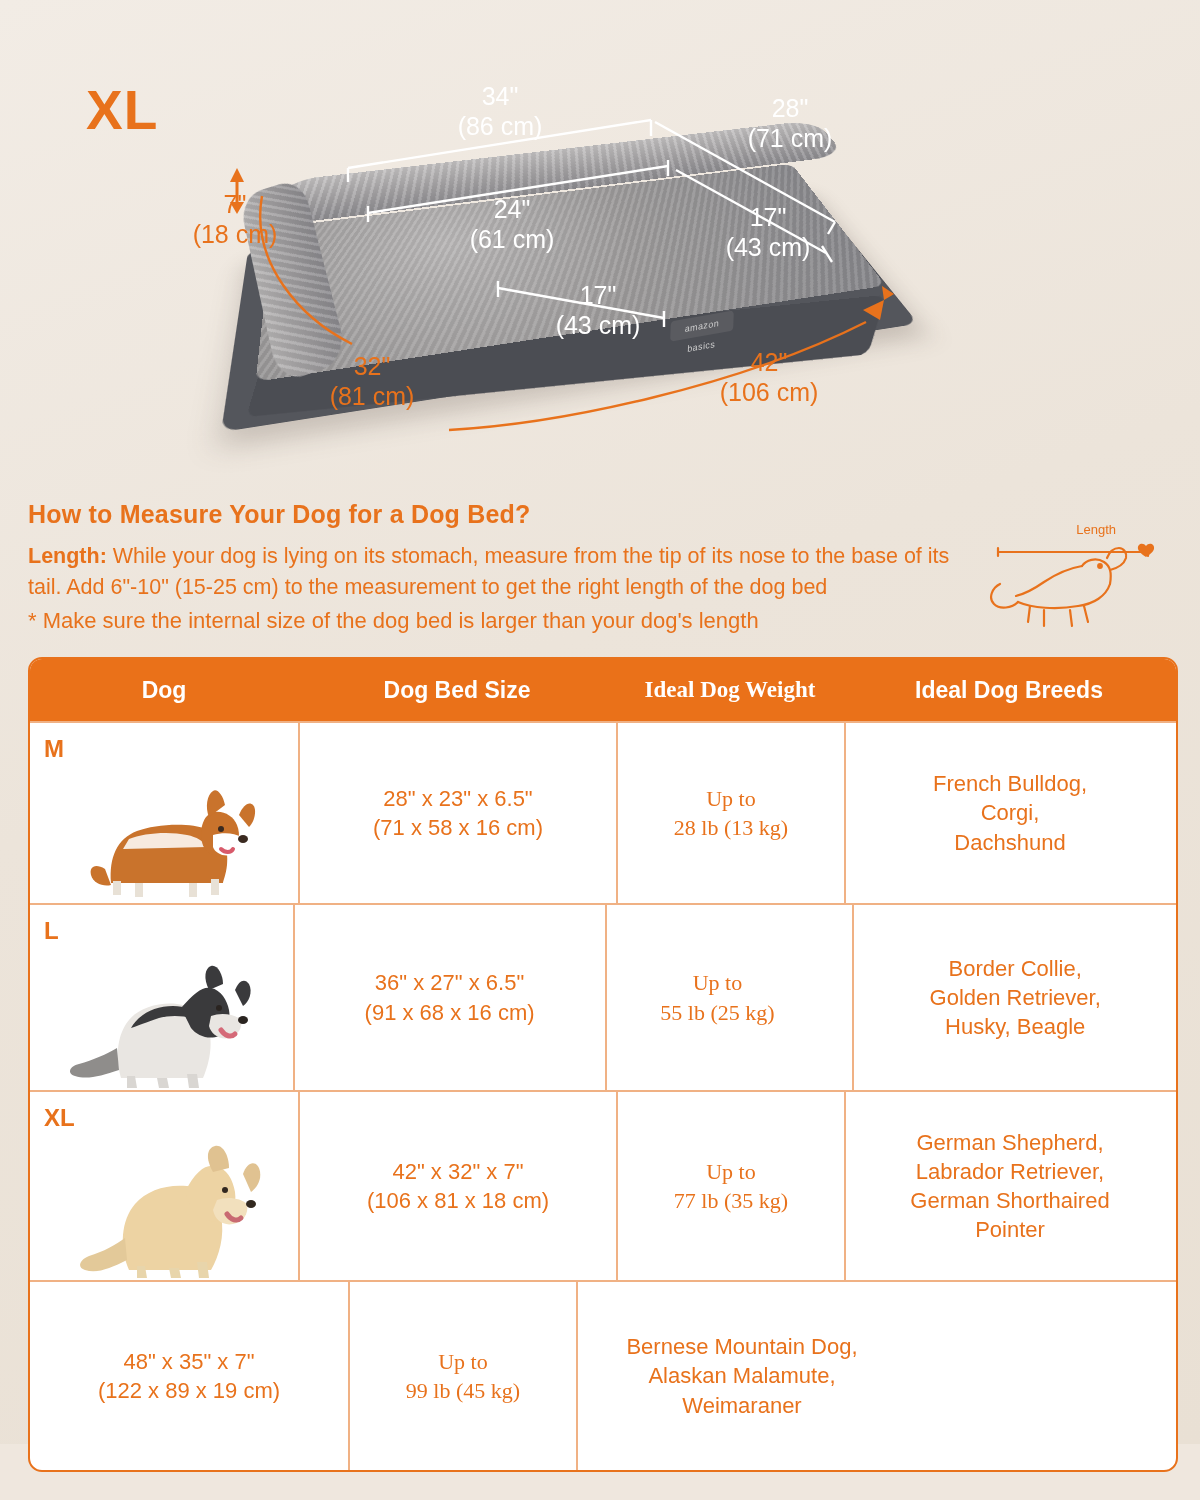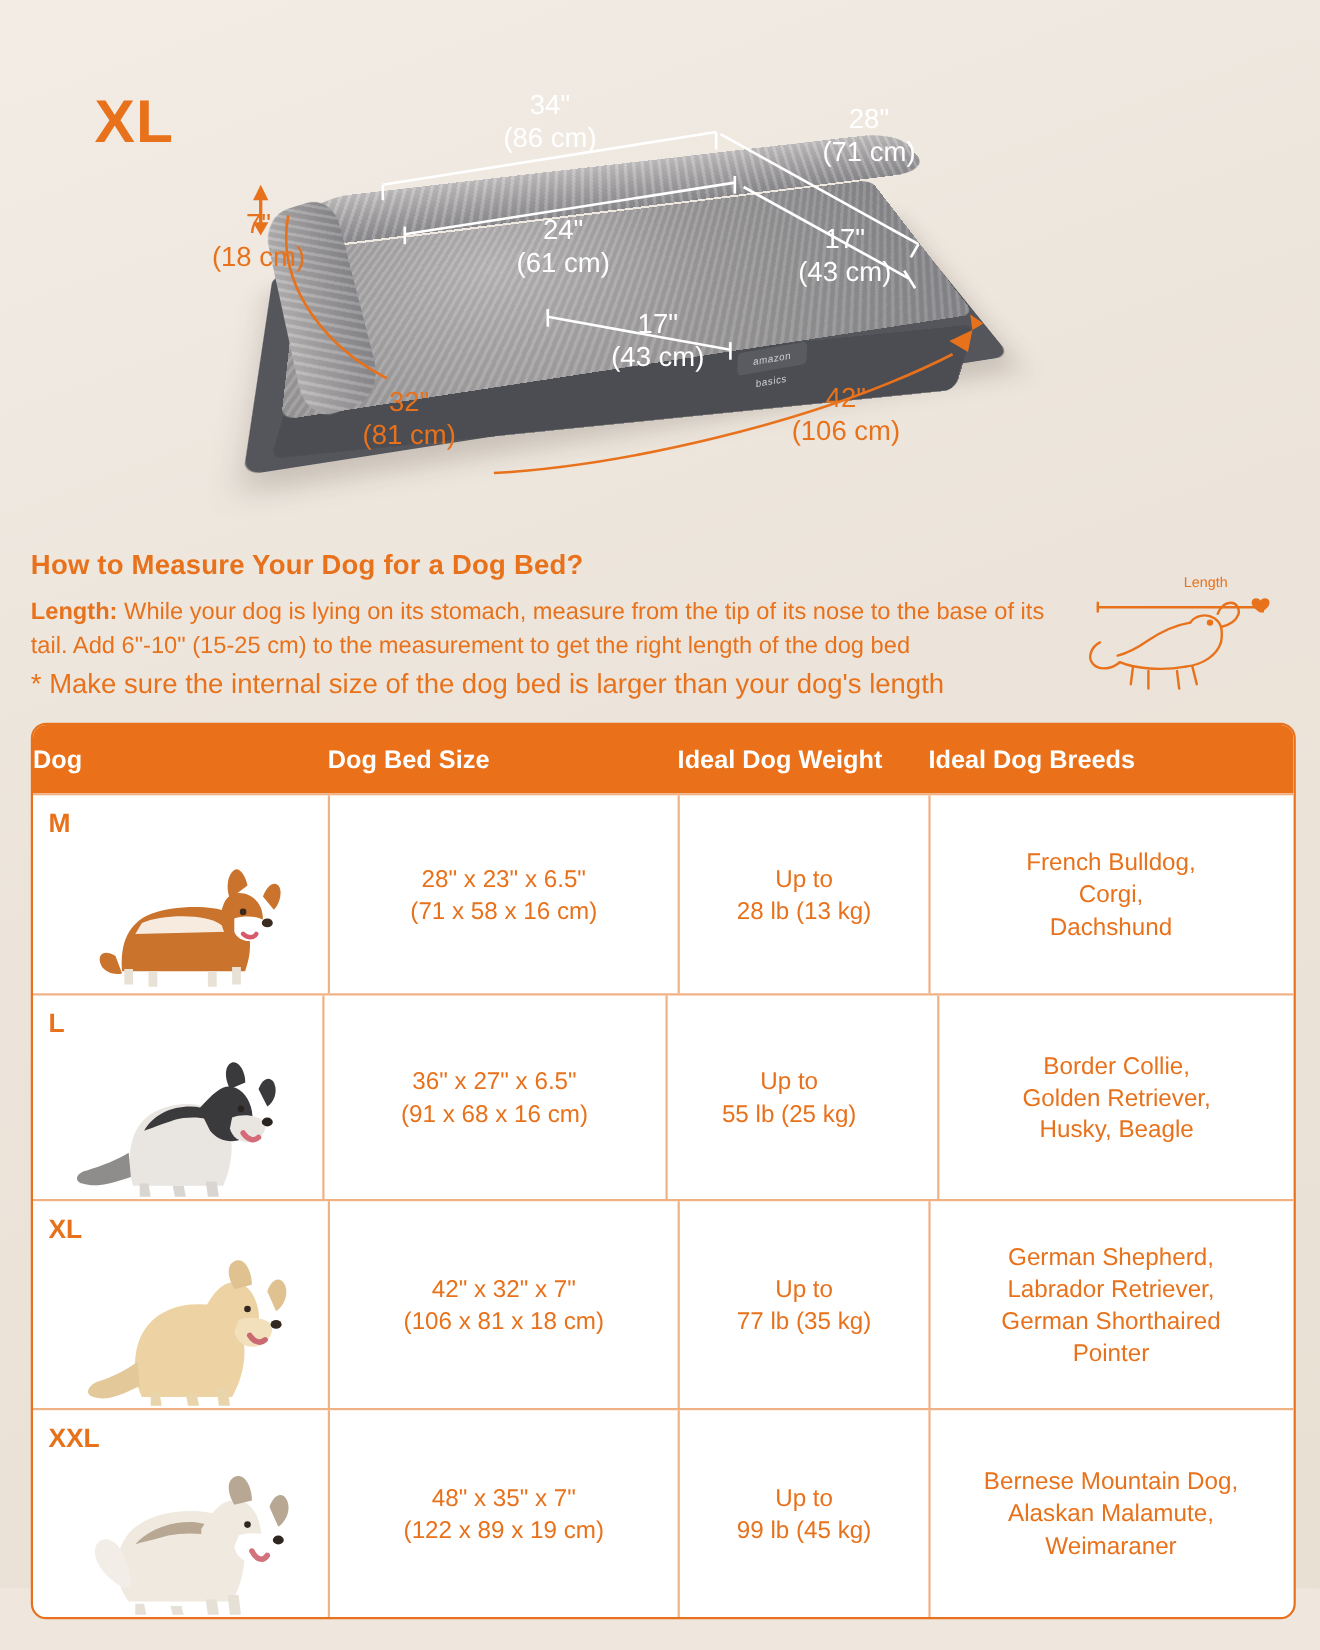--- a/index.html
+++ b/index.html
@@ -144,21 +144,21 @@
   .measure p {
     margin: 0;
     font-size: 21.5px;
     line-height: 1.42;
     color: #e8721c;
     max-width: 955px;
   }
   .measure p b { font-weight: bold; text-align: right; }
   .measure .note {
     margin-top: 3px;
-    font-size: 25px;
+    font-size: 22px;
   }
   .dog-sketch {
     position: absolute;
     right: 10px;
     top: 22px;
     width: 190px;
     height: 110px;
   }
   .sketch-label {
     position: absolute;
@@ -181,24 +181,24 @@
   }
   .thead {
     display: flex;
     background: #ea7119;
     color: #ffffff;
     height: 62px;
     align-items: center;
     font-size: 23px;
     font-weight: bold;
   }
-  .thead .th { }
+  .thead .th { text-align: center; }
   .col-dog   { width: 268px; }
   .col-size  { width: 318px; }
-  .col-weight{ width: 228px; }
+  .col-weight{ width: 228px; font-family: Liberation Serif, serif; }
   .col-breed { width: 330px; }
 
   .trow {
     display: flex;
     border-top: 2px solid #f0b184;
     position: relative;
   }
   .trow:first-of-type { border-top: none; }
   .cell {
     display: flex;
@@ -430,38 +430,20 @@
       <div class="cell col-weight">
         <span><span>Up to</span><br><span>77 lb (35 kg)</span></span>
       </div>
       <div class="cell col-breed" style="white-space:pre-line;">German Shepherd,
 Labrador Retriever,
 German Shorthaired
 Pointer</div>
     </div>
 
     <div class="trow row-xxl">
-      <div class="cell dogcell col-dog">
-        <span class="row-tag">XXL</span>
-        <svg class="dogimg" width="215" height="150" viewBox="0 0 215 150">
-          <g>
-            <path d="M60 136 c-14 -18 -14 -46 0 -62 c14 -16 40 -22 66 -20 c22 2 34 12 38 28 c4 18 -2 40 -10 54z" fill="#efe9e0"></path>
-            <path d="M66 84 c12 -14 34 -22 56 -20 c16 2 26 8 30 18 c-14 -8 -38 -10 -56 -6 c-14 4 -24 6 -30 8z" fill="#b8a893"></path>
-            <path d="M126 70 c12 -20 22 -28 34 -26 c12 2 18 14 20 26 c2 14 -4 24 -16 28 c-12 4 -30 -4 -38 -12z" fill="#efe9e0"></path>
-            <path d="M156 48 c-8 -14 -6 -24 2 -26 c8 -2 14 10 14 22z" fill="#b8a893"></path>
-            <path d="M188 50 c4 -12 12 -14 16 -6 c4 10 -2 20 -8 24z" fill="#b8a893"></path>
-            <path d="M160 76 c10 -4 26 -2 32 4 c2 10 -6 18 -16 20 c-10 2 -18 -4 -20 -14z" fill="#ffffff"></path>
-            <ellipse cx="196" cy="80" rx="5" ry="4" fill="#2e2620"></ellipse>
-            <circle cx="168" cy="66" r="3" fill="#2e2620"></circle>
-            <path d="M172 90 c4 8 10 10 14 4" stroke="#d3727c" stroke-width="5" fill="none" stroke-linecap="round"></path>
-            <path d="M56 124 c-18 -10 -30 -26 -26 -38 c4 -10 16 -8 22 2 c8 12 10 26 10 34z" fill="#f2eee7"></path>
-            <path d="M66 138 l0 10 l10 0 l-2 -10z M98 140 l2 8 l10 0 l-2 -8z M130 134 l2 14 l10 0 l-2 -14z M150 130 l2 18 l10 0 l-2 -18z" fill="#e6e0d6"></path>
-          </g>
-        </svg>
-      </div>
       <div class="cell col-size">
         <span><span>48" x 35" x 7"</span><br><span>(122 x 89 x 19 cm)</span></span>
       </div>
       <div class="cell col-weight">
         <span><span>Up to</span><br><span>99 lb (45 kg)</span></span>
       </div>
       <div class="cell col-breed" style="white-space:pre-line;">Bernese Mountain Dog,
 Alaskan Malamute,
 Weimaraner</div>
     </div>

